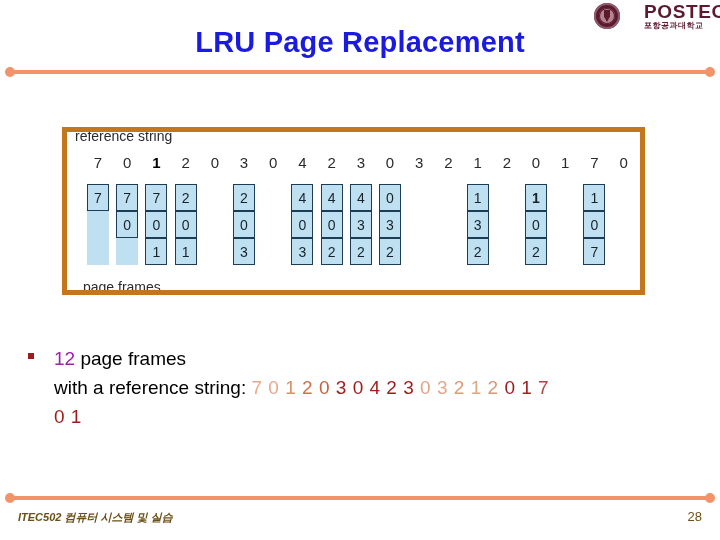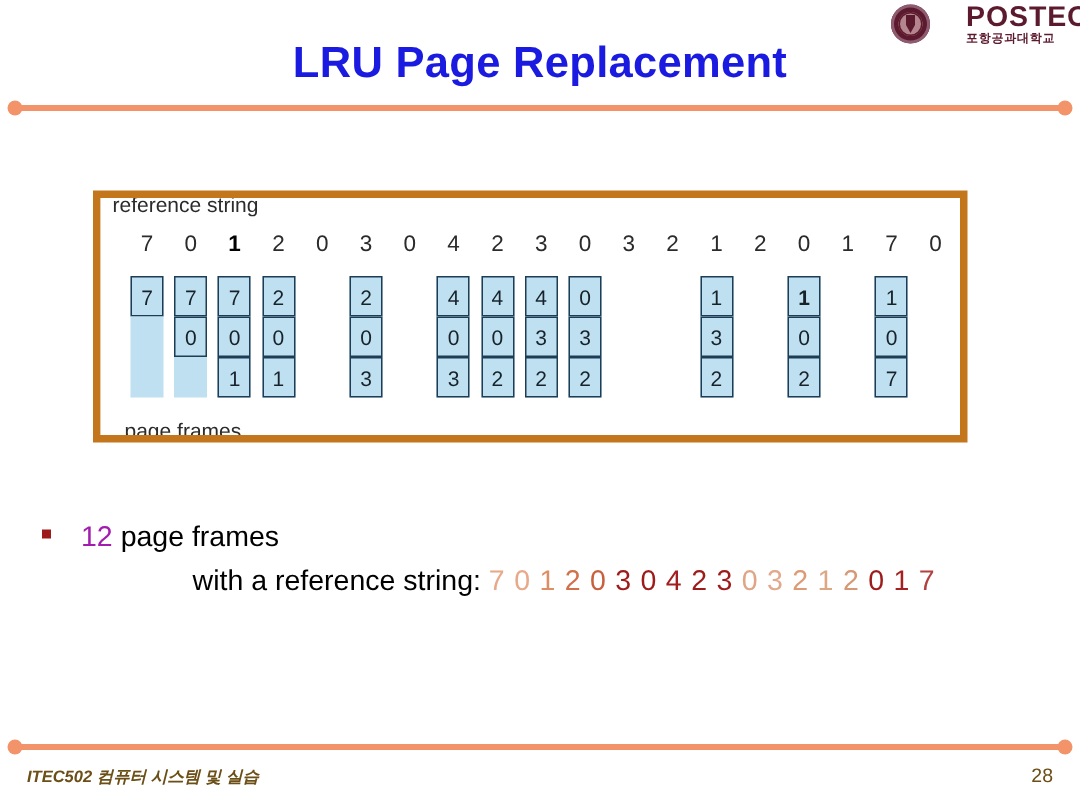--- a/index.html
+++ b/index.html
@@ -203,21 +203,21 @@
   }
   #bullet-text {
     margin-left: 26px;
     font-size: 19px;
     line-height: 29px;
     color: #000000;
     font-family: "Liberation Sans", sans-serif;
   }
   .dkred { color: #a21caf; }
   #line1 { white-space: nowrap; }
-  #line2 { white-space: nowrap; text-align: center; }
+  #line2 { white-space: nowrap; }
   #line3 { white-space: nowrap; }
   .rstr span { font-family: "Liberation Sans", sans-serif; letter-spacing: 0.5px; }
 
   
   #footer-text {
     position: absolute;
     left: 18px;
     top: 510px;
     font-size: 11px;
     font-weight: bold;
@@ -350,20 +350,23 @@
 <div id="body">
   <div id="bullet-row">
     <div id="bullet-mark"></div>
     <div id="bullet-text">
       <div id="line1">
         <span class="dkred">12</span><span> page frames</span>
       </div>
       <div id="line2">
         <span>with a reference string: </span><span class="rstr" id="rstr1"><span style="color: rgb(232, 168, 138);">7 </span><span style="color: rgb(232, 168, 138);">0 </span><span style="color: rgb(221, 143, 99);">1 </span><span style="color: rgb(209, 112, 74);">2 </span><span style="color: rgb(200, 96, 60);">0 </span><span style="color: rgb(158, 27, 27);">3 </span><span style="color: rgb(158, 27, 27);">0 </span><span style="color: rgb(163, 31, 31);">4 </span><span style="color: rgb(158, 27, 27);">2 </span><span style="color: rgb(158, 27, 27);">3 </span><span style="color: rgb(224, 165, 133);">0 </span><span style="color: rgb(226, 169, 140);">3 </span><span style="color: rgb(221, 154, 116);">2 </span><span style="color: rgb(220, 167, 131);">1 </span><span style="color: rgb(215, 152, 119);">2 </span><span style="color: rgb(158, 27, 27);">0 </span><span style="color: rgb(165, 32, 32);">1 </span><span style="color: rgb(179, 65, 65);">7</span></span>
       </div>
+      <div id="line3">
+        <span class="rstr" id="rstr2"><span style="color: rgb(158, 27, 27);">0 </span><span style="color: rgb(158, 27, 27);">1</span></span>
+      </div>
     </div>
   </div>
 </div>
 
 <div class="rule" id="rule-bottom">
   <span class="dot left"></span>
   <span class="dot right"></span>
 </div>
 
 <div id="footer-text">ITEC502 컴퓨터 시스템 및 실습</div>

